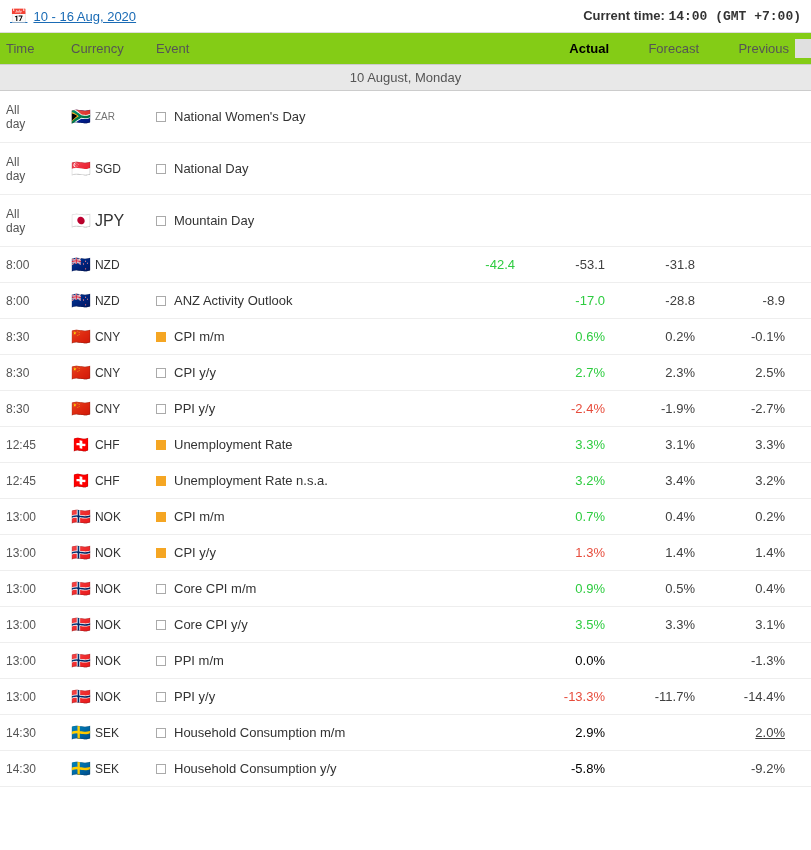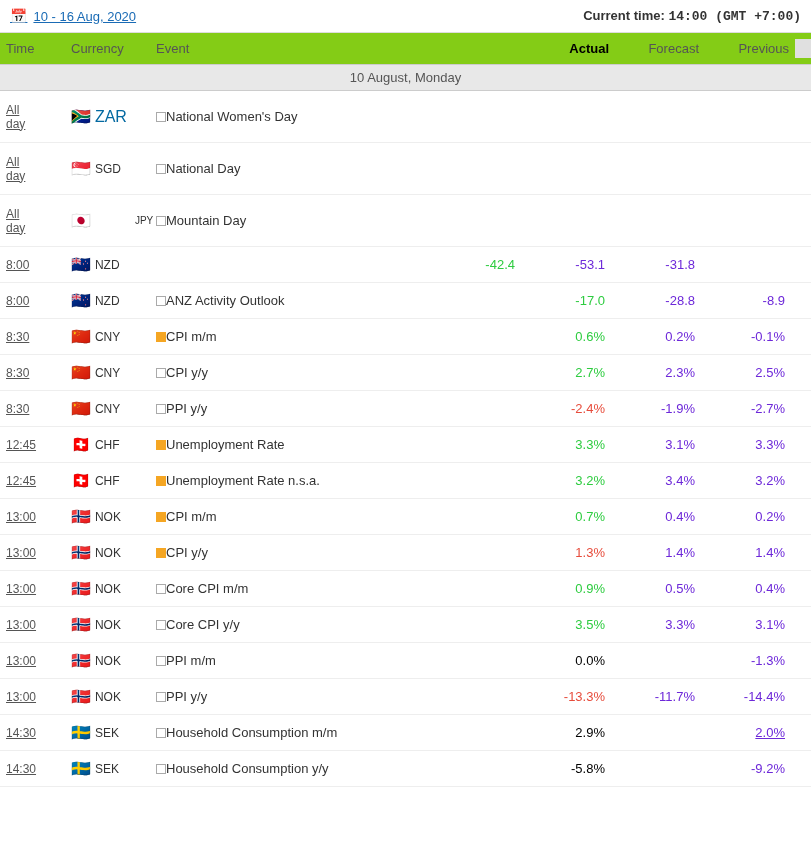--- a/index.html
+++ b/index.html
@@ -75,35 +75,34 @@
     }
     .cell {
       padding: 4px 6px;
       font-size: 13px;
       display: flex;
       align-items: center;
     }
     .cell.time {
       color: #555;
       font-size: 12px;
-      text-decoration: underline;
     }
     .cell.currency {
       gap: 4px;
     }
     .cell.event {
-      gap: 0;
+      gap: 8px;
     }
     .cell.actual {
       font-weight: normal;
       justify-content: flex-end;
       padding-right: 10px;
     }
     .cell.forecast, .cell.previous {
-      color: #6d28d9;
+      color: #404040;
       justify-content: flex-end;
       padding-right: 10px;
     }
     .scrollbar-placeholder {
       background: #e0e0e0;
       width: 16px;
     }
     .allday-row {
       min-height: 52px;
     }
@@ -140,21 +139,21 @@
       <span>10 August, Monday</span>
     </div>
 
     <div id="rows-container">
         <div class="data-row allday-row">
     <div class="cell time">
             <span style="font-size:12px;color:#555;">All<br>day</span>
           </div>
     <div class="cell currency">
       <span style="font-size:16px;">🇿🇦</span>
-      <span style="font-size:16px;color:#0369a1;">ZAR</span>
+      <span style="font-size:10px;color:#737373;">ZAR</span>
     </div>
     <div class="cell event">
       <span style="width:10px;height:10px;border:1px solid #aaa;display:inline-block;flex-shrink:0;"></span>
       <span>National Women's Day</span>
     </div>
     <div class="cell actual">
       <span style="color:#000;"></span>
     </div>
     <div class="cell forecast">
       <span></span>
@@ -186,21 +185,21 @@
       <span style=""></span>
     </div>
     <div style="background:#e0e0e0;width:16px;"></div>
   </div>
         <div class="data-row allday-row">
     <div class="cell time">
             <span style="font-size:12px;color:#555;">All<br>day</span>
           </div>
     <div class="cell currency">
       <span style="font-size:16px;">🇯🇵</span>
-      <span style="font-size:10px;color:#333;margin-left:40px;">JPY</span>
+      <span style="font-size:16px;color:#333;">JPY</span>
     </div>
     <div class="cell event">
       <span style="width:10px;height:10px;border:1px solid #aaa;display:inline-block;flex-shrink:0;"></span>
       <span>Mountain Day</span>
     </div>
     <div class="cell actual">
       <span style="color:#000;"></span>
     </div>
     <div class="cell forecast">
       <span></span>

